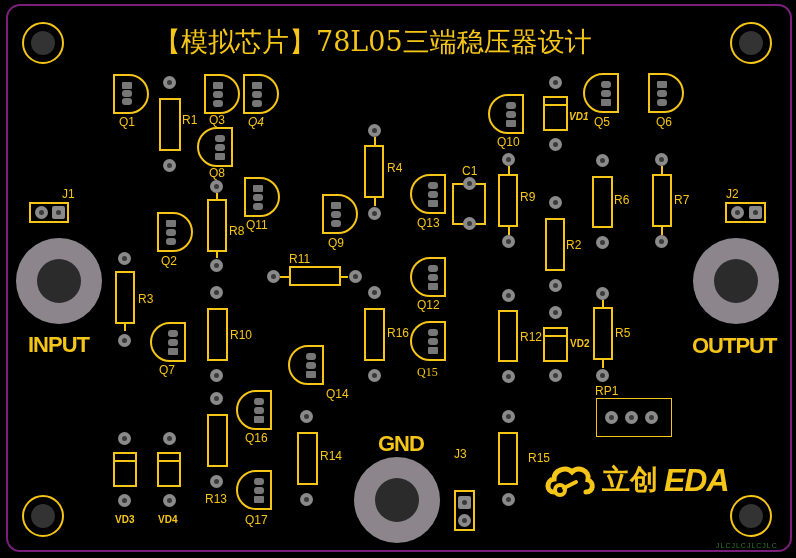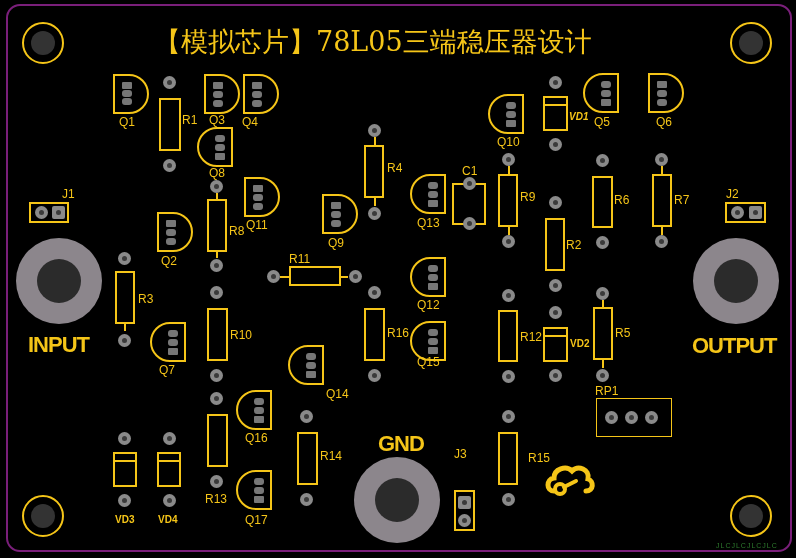--- a/index.html
+++ b/index.html
@@ -102,21 +102,21 @@
     <div class="tpin" style="left:7px;top:15px;"></div>
     <div class="tpin" style="left:7px;top:24px;"></div>
   </div>
 <div class="lbl" style="left:209px;top:114px;">Q3</div>
 
 <div class="tr l" style="left:243px;top:74px;">
     <div class="tpin sq" style="left:7px;top:6px;"></div>
     <div class="tpin" style="left:7px;top:15px;"></div>
     <div class="tpin" style="left:7px;top:24px;"></div>
   </div>
-<div class="lbl" style="left:242px;top:116px;">Q4</div>
+<div class="lbl" style="left:248px;top:116px;font-style:italic;">Q4</div>
 
 <div class="tr r" style="left:197px;top:127px;">
     <div class="tpin" style="left:16px;top:6px;"></div>
     <div class="tpin" style="left:16px;top:15px;"></div>
     <div class="tpin sq" style="left:16px;top:24px;"></div>
   </div>
 <div class="lbl" style="left:209px;top:167px;">Q8</div>
 
 <div class="tr l" style="left:244px;top:177px;">
     <div class="tpin sq" style="left:7px;top:6px;"></div>
@@ -158,21 +158,21 @@
     <div class="tpin" style="left:16px;top:15px;"></div>
     <div class="tpin sq" style="left:16px;top:24px;"></div>
   </div>
 <div class="lbl" style="left:417px;top:299px;">Q12</div>
 
 <div class="tr r" style="left:410px;top:321px;">
     <div class="tpin" style="left:16px;top:6px;"></div>
     <div class="tpin" style="left:16px;top:15px;"></div>
     <div class="tpin sq" style="left:16px;top:24px;"></div>
   </div>
-<div class="lbl" style="left:417px;top:356px;">Q15</div>
+<div class="lbl" style="left:417px;top:366px;font-family:Liberation Serif, serif;">Q15</div>
 
 <div class="tr r" style="left:288px;top:345px;">
     <div class="tpin" style="left:16px;top:6px;"></div>
     <div class="tpin" style="left:16px;top:15px;"></div>
     <div class="tpin sq" style="left:16px;top:24px;"></div>
   </div>
 <div class="lbl" style="left:295px;top:388px;margin-left:31px;">Q14</div>
 
 <div class="tr r" style="left:236px;top:390px;">
     <div class="tpin" style="left:16px;top:6px;"></div>
@@ -334,15 +334,17 @@
   </div>
 <div class="pad" style="left:163px;top:494px;"></div>
 <div class="lbl small" style="left:158px;top:514px;">VD4</div>
 
 <div class="logo">
   <svg width="52" height="36" viewBox="0 0 52 36">
     <path d="M10 30 C2 30 2 18 10 17 C10 8 22 4 28 10 C34 4 46 8 44 18 C50 20 50 30 42 30" fill="none" stroke="#f5c518" stroke-width="5" stroke-linecap="round"></path>
     <circle cx="16" cy="28" r="5" fill="none" stroke="#f5c518" stroke-width="4"></circle>
     <line x1="20" y1="26" x2="32" y2="20" stroke="#f5c518" stroke-width="4" stroke-linecap="round"></line>
   </svg>
+  <span class="cn">立创</span>
+  <span class="eda">EDA</span>
 </div>
 
 <div class="tiny">JLCJLCJLCJLC</div>
 
 </body></html>

